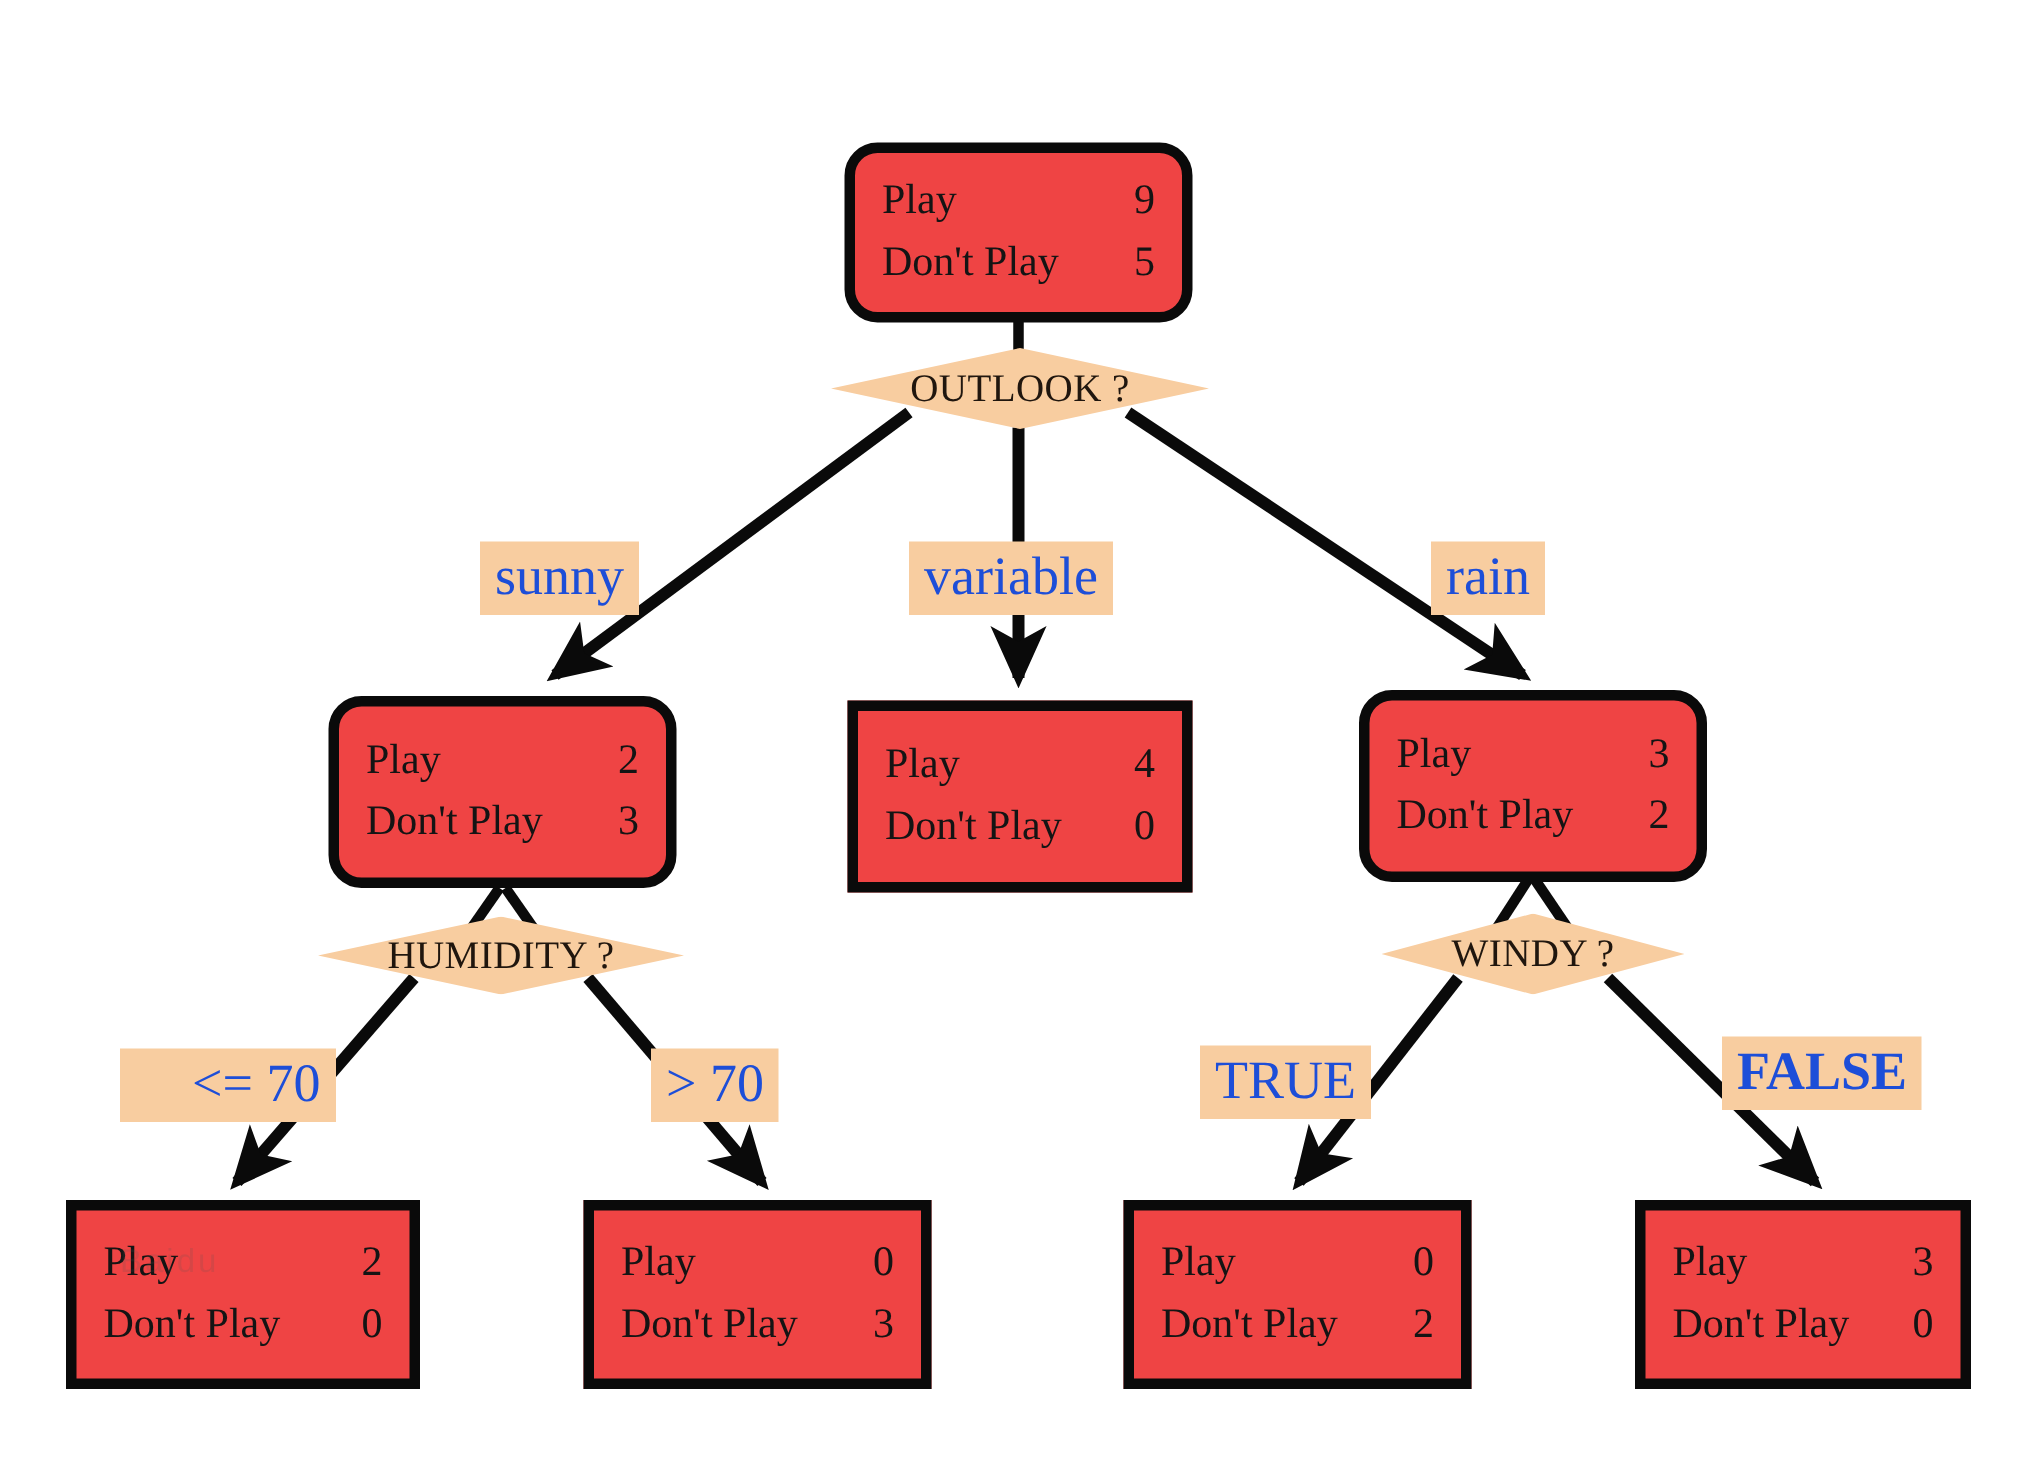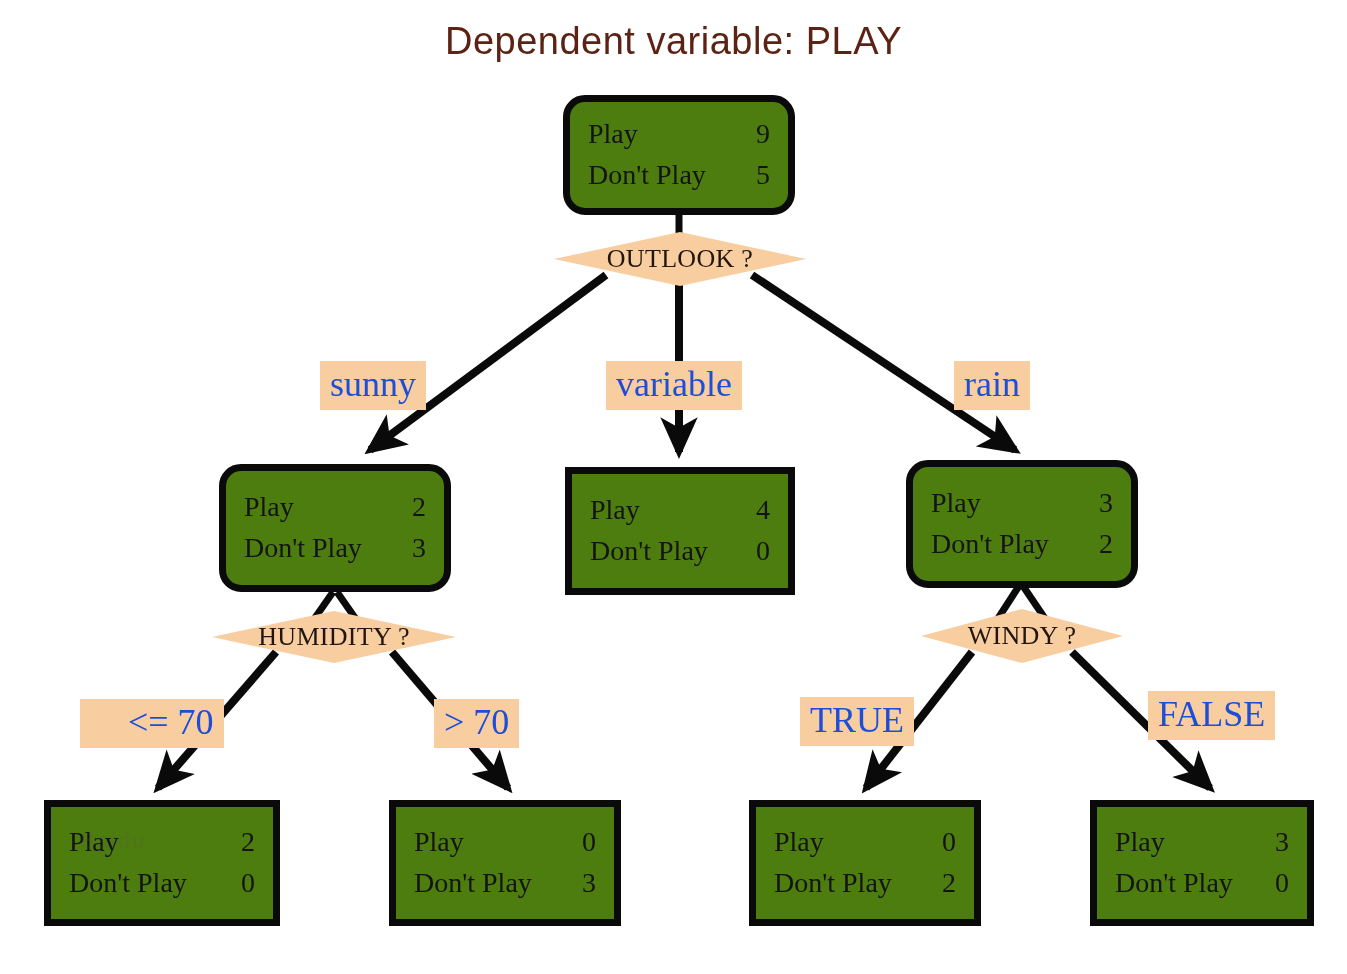--- a/index.html
+++ b/index.html
@@ -40,21 +40,21 @@
     left: 0;
     top: 0;
     width: 1347px;
     height: 974px;
     pointer-events: none;
   }
 
   
   .node {
     position: absolute;
-    background: #4d7c0f;
+    background: #ef4444;
     border: 7px solid #0a0a0a;
     box-sizing: border-box;
     display: flex;
     flex-direction: column;
     justify-content: center;
     z-index: 3;
   }
   .node.rounded { border-radius: 22px; }
   .node.square  { border-radius: 0; }
 
@@ -124,21 +124,20 @@
     color: #555;
     pointer-events: none;
     letter-spacing: 2px;
   }
 </style>
 </head>
 <body>
 
 <div id="canvas">
 
-  <div id="title">Dependent variable: PLAY</div>
 
   <svg id="edges" viewBox="0 0 1347 974" xmlns="http://www.w3.org/2000/svg">
     <defs>
       <marker id="arrow" viewBox="0 0 12 12" refX="10" refY="6" markerWidth="5.2" markerHeight="5.2" orient="auto-start-reverse">
         <path d="M 0 0.6 L 12 6 L 0 11.4 L 3 6 Z" fill="#0a0a0a"></path>
       </marker>
     </defs>
 
     <line x1="679" y1="211" x2="679" y2="240" stroke="#0a0a0a" stroke-width="7"></line>
 
@@ -222,21 +221,21 @@
   </div>
 
   <div class="diamond" style="left:921px; top:609px; width:202px; height:54px;align-items:center;">
     <div class="shape"></div>
     <div class="dtext">WINDY ?</div>
   </div>
 
   <div class="elabel" style="left:80px; top:699px;padding-left:48px;">&lt;= 70</div>
   <div class="elabel" style="left:434px; top:699px;">&gt; 70</div>
   <div class="elabel" style="left:800px; top:697px;">TRUE</div>
-  <div class="elabel" style="left:1148px; top:691px;">FALSE</div>
+  <div class="elabel" style="left:1148px; top:691px;font-weight:bold;">FALSE</div>
 
   <div class="node square" style="left:44px; top:800px; width:236px; height:126px;">
     <div class="row">
       <span class="lbl">Play</span>
       <span class="val">2</span>
     </div>
     <div class="row">
       <span class="lbl">Don't Play</span>
       <span class="val">0</span>
     </div>

